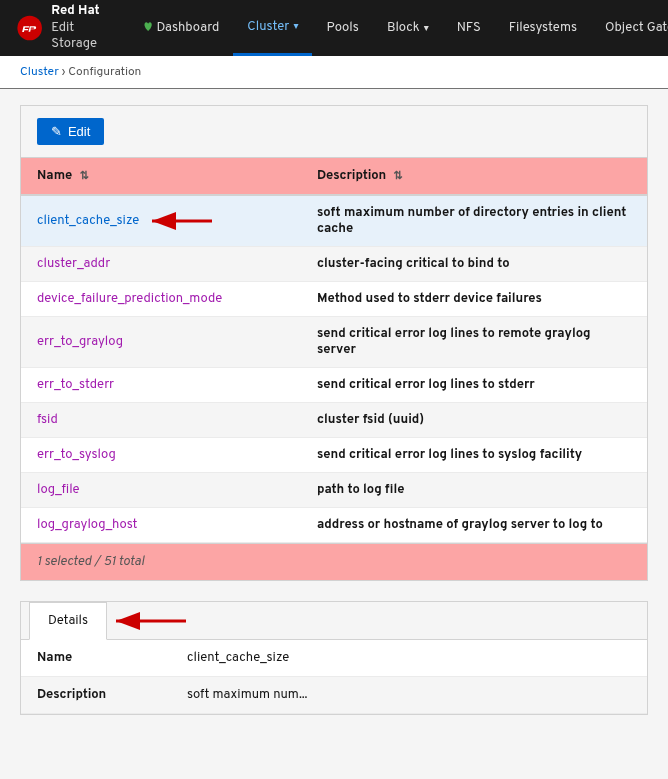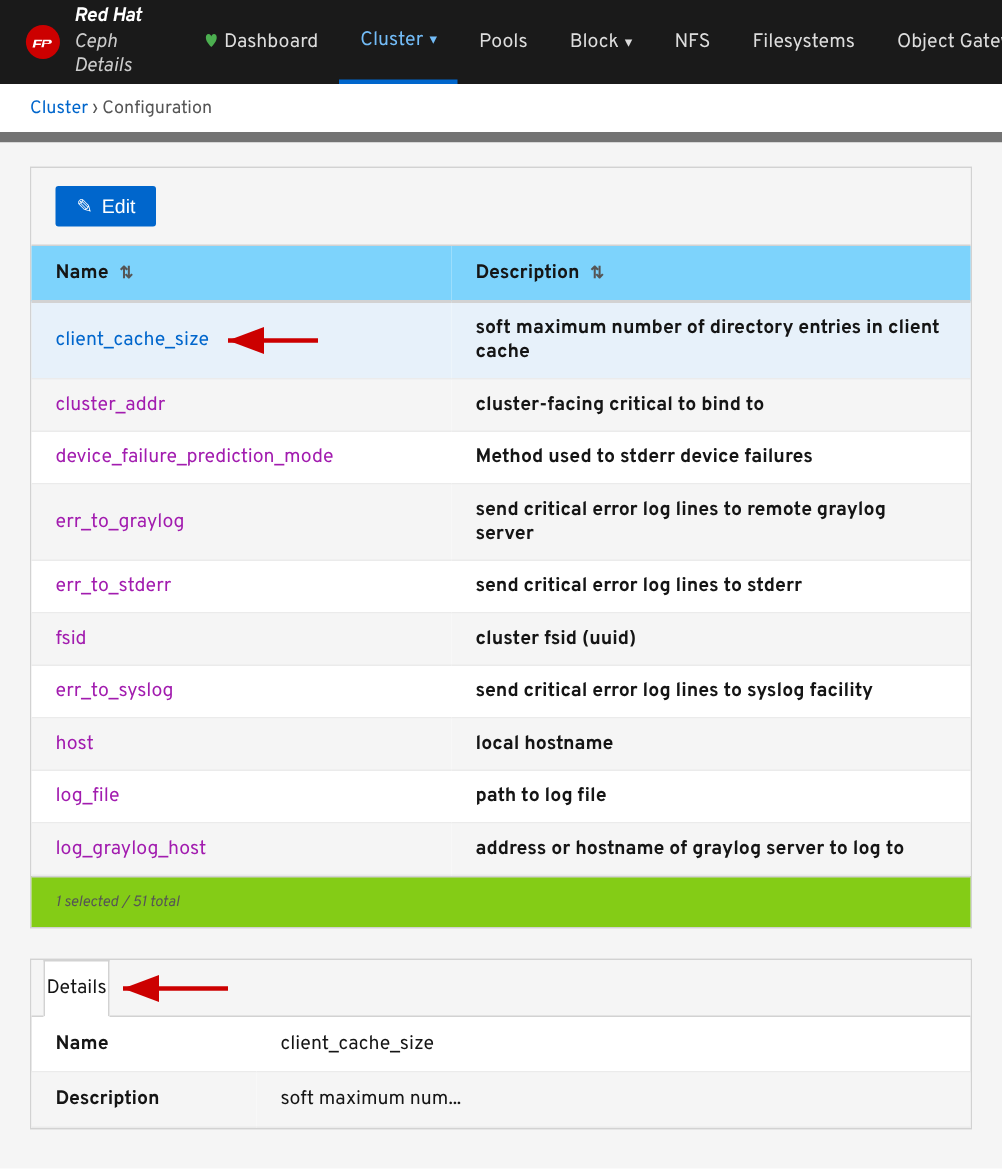--- a/index.html
+++ b/index.html
@@ -24,21 +24,20 @@
       height: 36px;
     }
     .topbar-logo-text {
       color: #fff;
       font-size: 13px;
       line-height: 1.3;
     }
     .topbar-logo-text span {
       display: block;
       font-weight: bold;
-      font-style: italic;
     }
     .topbar-logo-text .sub {
       font-weight: normal;
       color: #ccc;
     }
 
     
     .nav-menu {
       display: flex;
       align-items: center;
@@ -65,21 +64,21 @@
       margin-left: 4px;
       font-size: 10px;
     }
 
     
     .breadcrumb-bar {
       background: #fff;
       padding: 8px 20px;
       font-size: 12px;
       color: #555;
-      border-bottom: 7px solid #737373;
+      border-bottom: 1px solid #737373;
     }
     .breadcrumb-bar a { color: #06c; text-decoration: none; }
 
     
     .main-content {
       padding: 16px 20px;
       background: #f5f5f5;
       min-height: 600px;
     }
 
@@ -108,21 +107,21 @@
       align-items: center;
       gap: 6px;
     }
 
     
     .config-table {
       width: 100%;
       border-collapse: collapse;
     }
     .config-table thead tr {
-      background: #7dd3fc;
+      background: #fca5a5;
       border-bottom: 2px solid #d2d2d2;
     }
     .config-table th {
       text-align: left;
       padding: 10px 16px;
       font-size: 13px;
       font-weight: bold;
       color: #151515;
       cursor: pointer;
     }
@@ -148,43 +147,43 @@
       font-weight: normal;
       width: 280px;
     }
     .config-table td.name-cell.selected-row {
       color: #06c;
     }
 
     
     .table-footer {
       padding: 10px 16px;
-      font-size: 10px;
+      font-size: 13px;
       color: #555;
       font-style: italic;
-      background: #84cc16;
+      background: #fca5a5;
       border-top: 1px solid #d2d2d2;
     }
 
     
     .details-section {
       background: #fff;
       border: 1px solid #d2d2d2;
       margin-top: 0;
     }
     .details-tab-bar {
       background: #f5f5f5;
       border-bottom: 1px solid #d2d2d2;
       display: flex;
       align-items: center;
       padding: 0 0 0 0;
       position: relative;
     }
     .details-tab {
-      padding: 10px 1px;
+      padding: 10px 18px;
       font-size: 13px;
       cursor: pointer;
       background: #fff;
       border: 1px solid #d2d2d2;
       border-bottom: 1px solid #fff;
       margin-bottom: -1px;
       margin-left: 8px;
       color: #151515;
       position: relative;
     }
@@ -216,21 +215,21 @@
 <div class="topbar">
   <div class="topbar-logo">
 
     <svg class="redhat-logo" viewBox="0 0 40 40" xmlns="http://www.w3.org/2000/svg">
       <ellipse cx="20" cy="20" rx="18" ry="18" fill="#cc0000"></ellipse>
       <path d="M26 22c1.5 0 3.5-.4 3.5-2.2 0-1.7-1.2-2.3-2.7-2.3h-6.5l-2 8h2.5l.8-3.5H26zm-4.2-2.8h3.7c.7 0 1.2.2 1.2.9 0 .9-.8 1.1-1.5 1.1h-3.8l.4-2z" fill="#fff"></path>
       <path d="M11 17.5h8.5l-.4 1.8h-6l-.5 2.2h5.5l-.4 1.7h-5.5l-.6 2.5H9l2-8.2z" fill="#fff"></path>
     </svg>
     <div class="topbar-logo-text">
       <span>Red Hat</span>
-      <span class="sub">Ceph Details</span>
+      <span class="sub">Edit Storage</span>
     </div>
   </div>
 
   <nav class="nav-menu">
 
     <div class="nav-item">
       <span style="color:#4caf50;margin-right:4px;">♥</span>
       <span>Dashboard</span>
     </div>
     <div class="nav-item active">
@@ -317,24 +316,20 @@
           </tr>
           <tr>
             <td class="name-cell"><span>fsid</span></td>
             <td>cluster fsid (uuid)</td>
           </tr>
           <tr>
             <td class="name-cell"><span>err_to_syslog</span></td>
             <td>send critical error log lines to syslog facility</td>
           </tr>
           <tr>
-            <td class="name-cell"><span>host</span></td>
-            <td>local hostname</td>
-          </tr>
-          <tr>
             <td class="name-cell"><span>log_file</span></td>
             <td>path to log file</td>
           </tr>
           <tr>
             <td class="name-cell"><span>log_graylog_host</span></td>
             <td>address or hostname of graylog server to log to</td>
           </tr>
         </tbody>
     </table>
 

